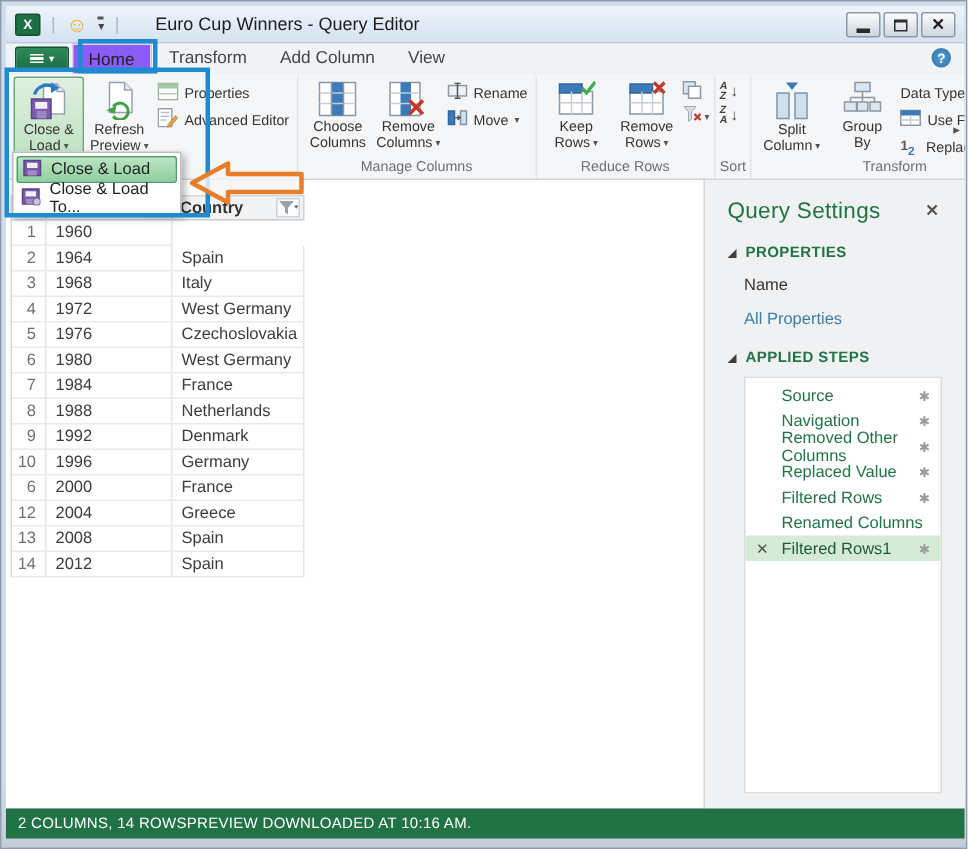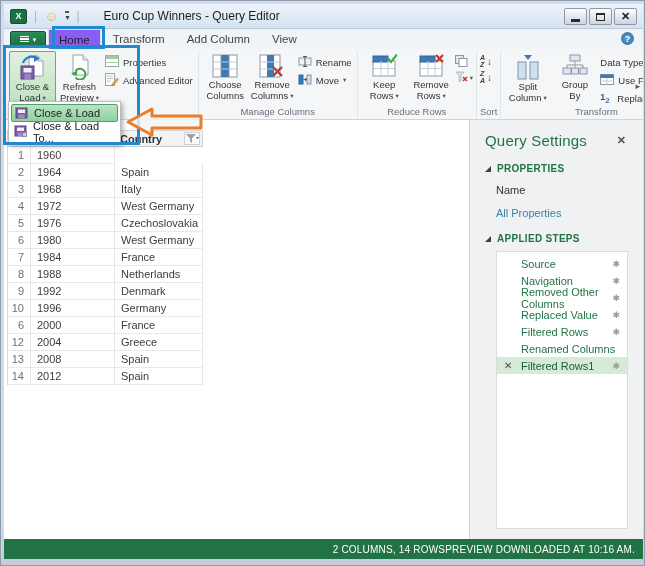--- a/index.html
+++ b/index.html
@@ -97,21 +97,21 @@
     background:#fff; font-size:11px; color:#333; padding:0 4px; font-family:"Liberation Sans",sans-serif;}
   .allprops { margin-top:11px; font-size:11px; color:#3a80a8; padding-left:11px;}
   .stepsbox { margin-top:7px; margin-left:11px; flex:1; background:#fff; border:1px solid #dcdcdc;
     padding-top:3px; overflow:hidden;}
   .step { display:flex; align-items:center; height:17px; padding:0 7px 0 24px; font-size:11px; color:#217346;}
   .step .gear { margin-left:auto; color:#9b9b9b; font-size:9px;}
   .step.selected { background:#d6ead8; padding-left:7px; color:#1d5b38;}
   .step .del { width:17px; color:#4d4d4d; font-size:10px;}
   
   .statusbar { position:absolute; left:3px; top:538px; width:639px; height:20px; background:#217346;
-    color:#fff; font-size:10px; display:flex; justify-content:flex-end; align-items:center;
+    color:#fff; font-size:10px; display:flex; justify-content:flex-start; align-items:center;
     padding:0 8px; letter-spacing:.2px;}
   
   .menu { position:absolute; left:7px; top:100px; width:113px; background:#fff;
     border:1px solid #bcbcbc; box-shadow:2px 2px 5px rgba(0,0,0,.3); z-index:25; padding:2px;}
   .mitem { display:flex; align-items:center; height:19px; font-size:11px; color:#222; gap:6px; padding:0 3px;}
   .mitem.hl { background:linear-gradient(#bce4c3,#8ed0a0); border:1px solid #4f9e68; border-radius:2px; height:18px;}
   
   .ann-box { position:absolute; border:3px solid #1e8bd1; z-index:30; pointer-events:none;}
   .ann-home { left:51px; top:25px; width:53px; height:23px;}
   .ann-close { left:2px; top:44px; width:137px; height:100px;}

